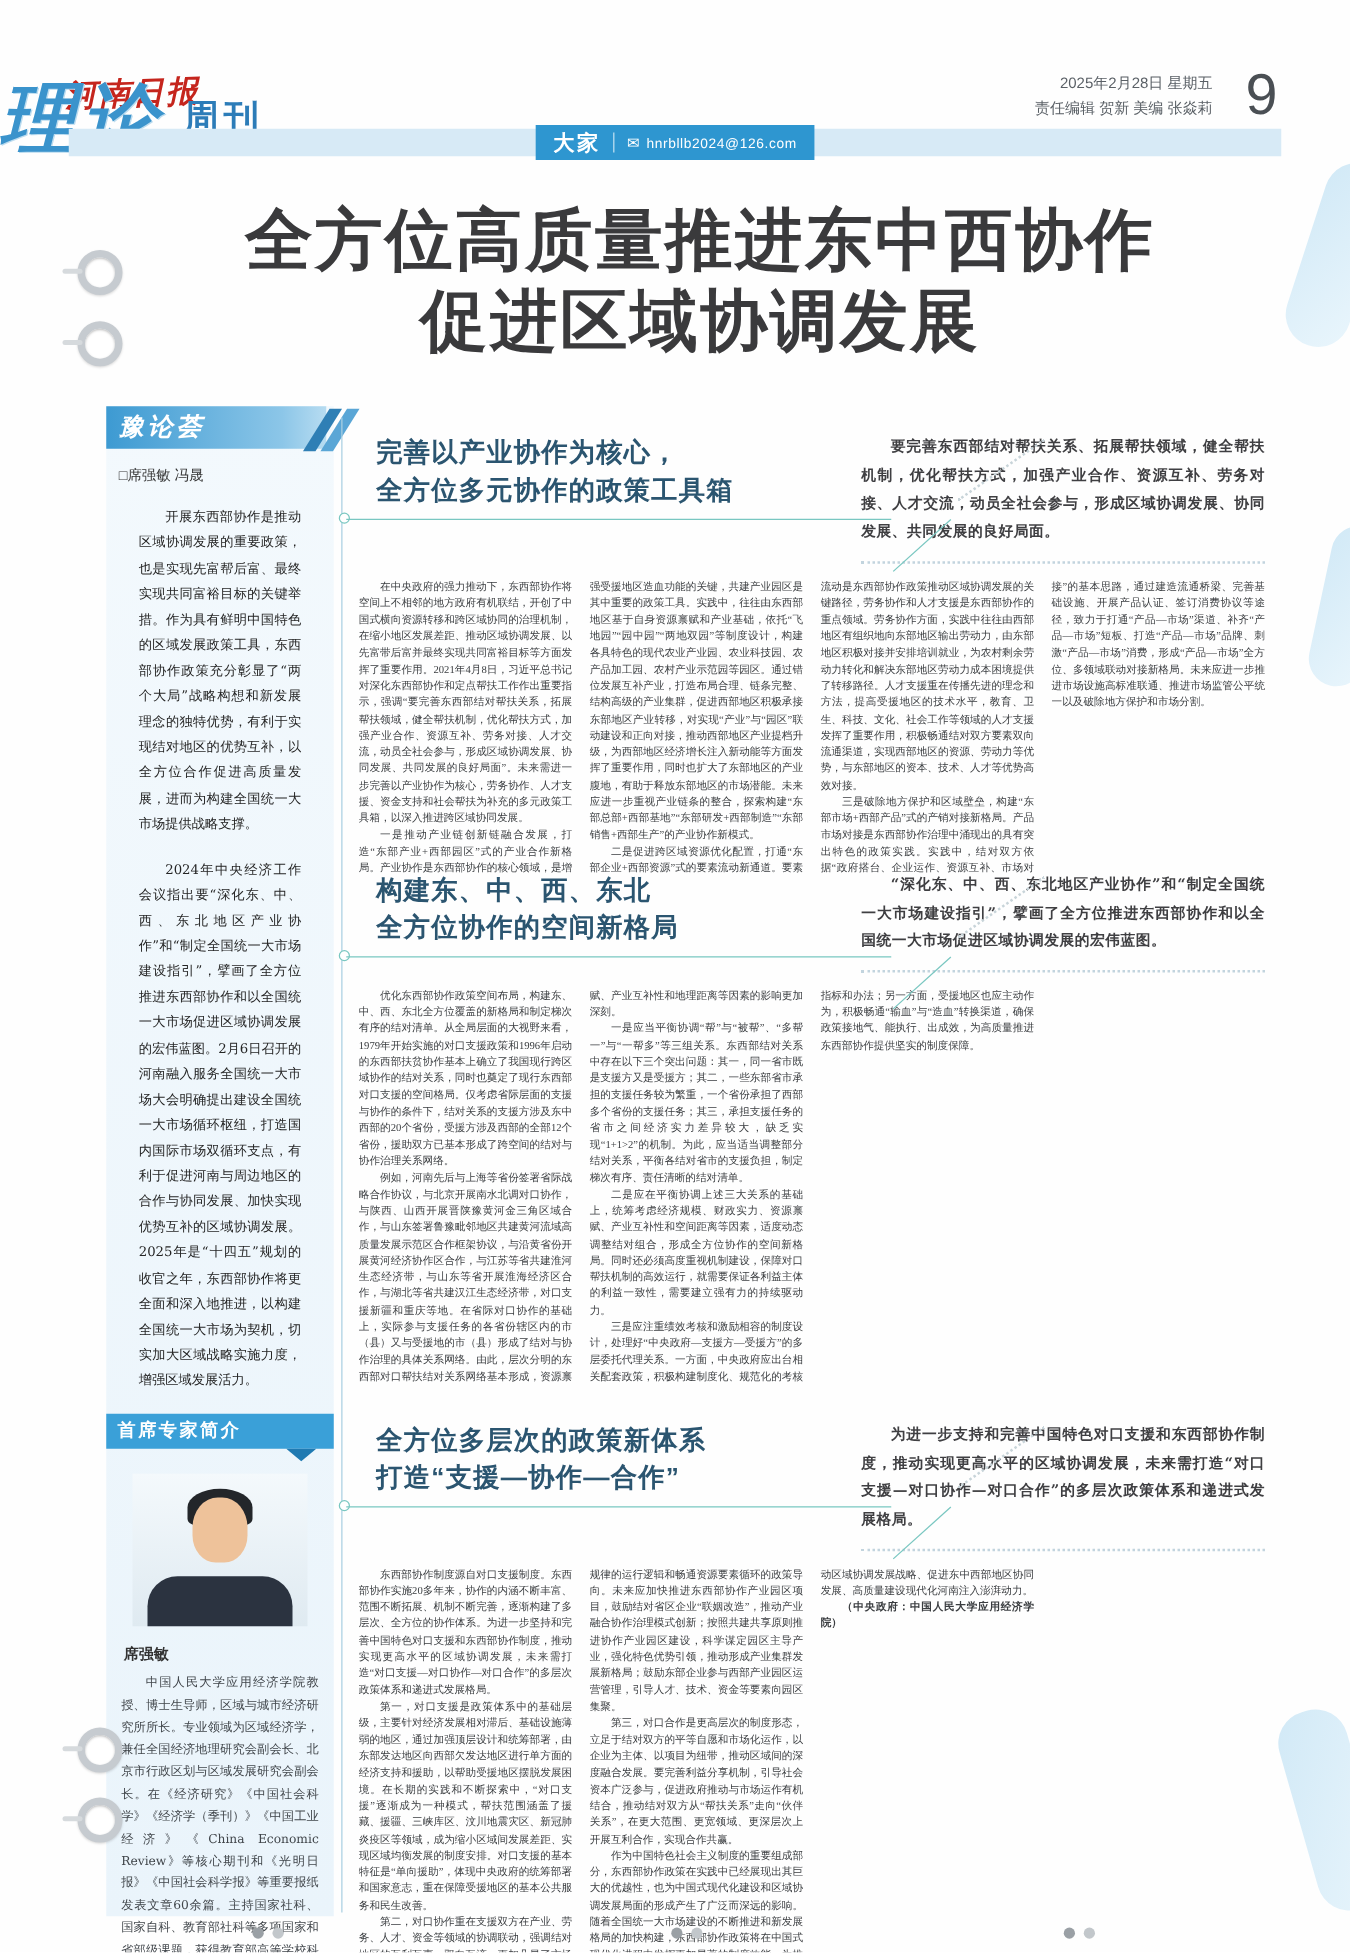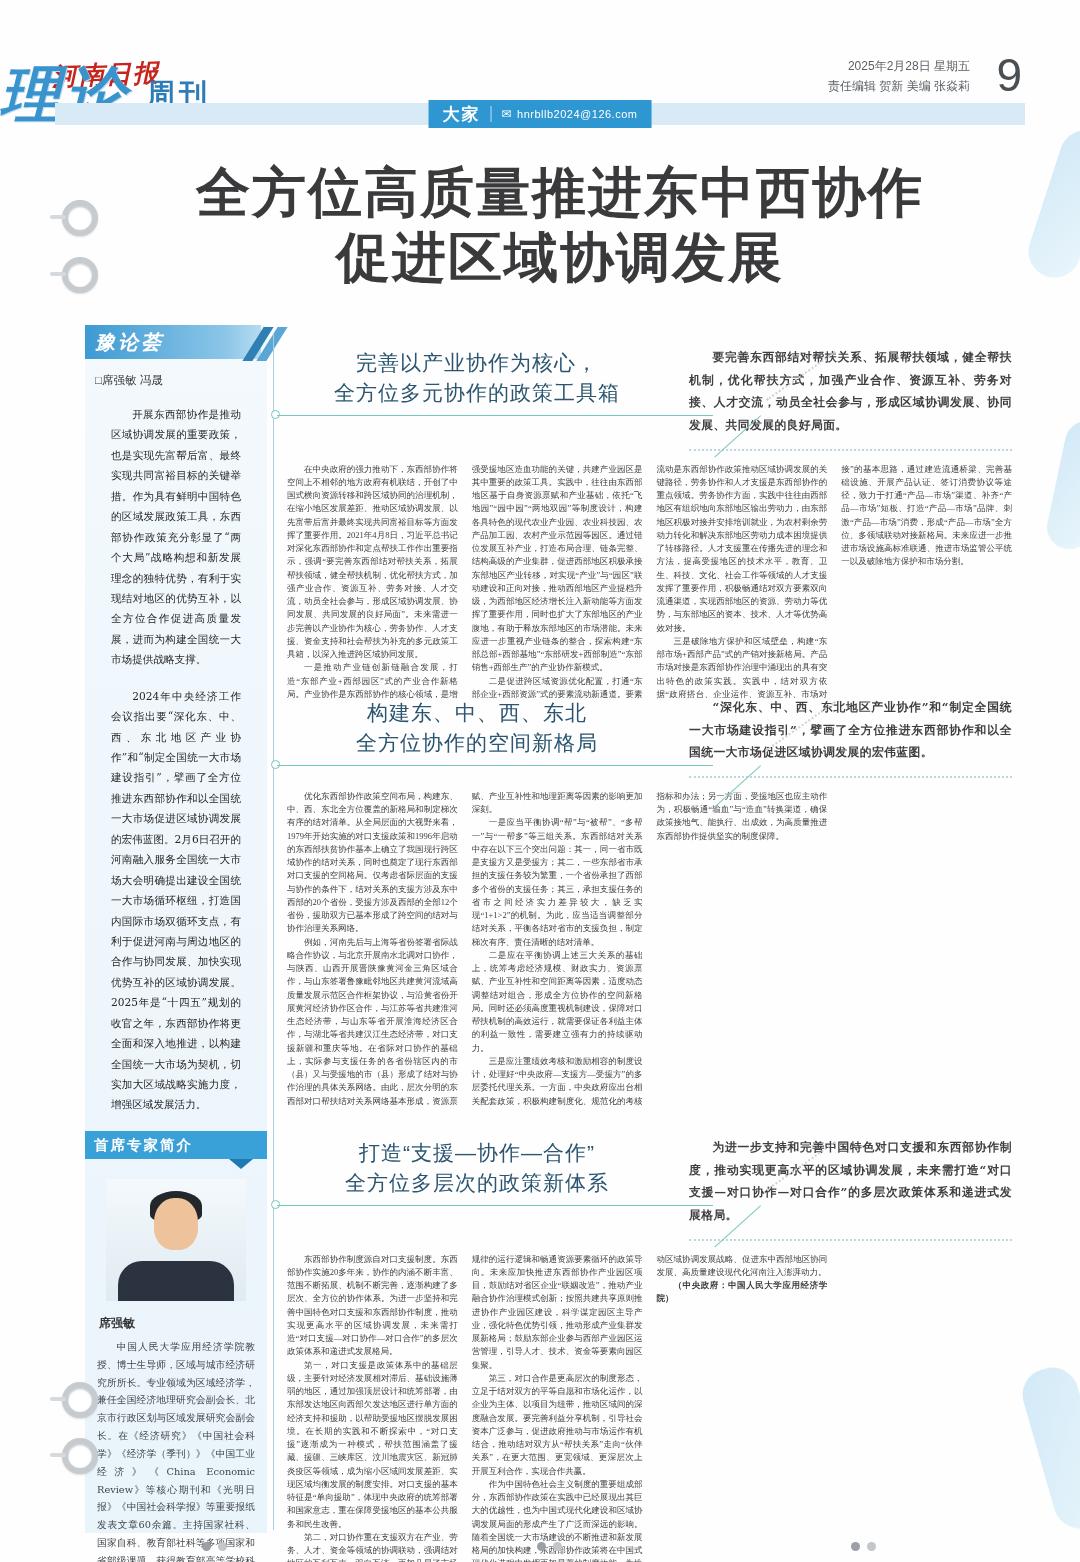--- a/index.html
+++ b/index.html
@@ -78,22 +78,22 @@
   .qr i { position:absolute; width:16px; height:16px; background:#fff; border:4px solid #111; box-sizing:border-box; }
   .qr i.tl { left:1px; top:1px; } .qr i.tr { right:1px; top:1px; } .qr i.bl { left:1px; bottom:1px; }
   .qr .logo-dot { position:absolute; left:28px; top:30px; width:15px; height:13px; background:#c5251d; border:2px solid #fff; }
   
   .vrule { position:absolute; left:273px; top:334px; width:1px; height:1196px; background:#aacfe2; }
   .main { position:absolute; left:287px; top:330px; width:725px; }
   .section { position:absolute; left:0; right:0; }
   .sec1 { top:12px; } .sec2 { top:362px; } .sec3 { top:802px; }
   .sec-row { display:flex; align-items:flex-start; }
   .sec-head { position:relative; width:352px; padding:6px 0 16px 14px;
-    font-family:"Liberation Sans", sans-serif; font-weight:normal; font-size:21px;
-    color:#2b5570; line-height:1.45; letter-spacing:1px;text-align:center; }
+    font-family:"Liberation Sans", sans-serif; font-weight:bold; font-size:21px;
+    color:#2b5570; line-height:1.45; letter-spacing:1px; }
   .sec-head::before { content:""; position:absolute; left:-16px; bottom:6px; width:7px; height:7px;
     border:1px solid #79c7c1; border-radius:50%; background:#fff; }
   .sec-head::after { content:""; position:absolute; left:-10px; right:-60px; bottom:9px; height:1px; background:#79c7c1; }
   .sec-slash { position:absolute; right:-108px; bottom:9px; width:62px; height:1px;
     background:#79c7c1; transform:rotate(-42deg); transform-origin:right bottom; }
   .sec-dots { position:absolute; right:-190px; bottom:48px; width:84px; border-top:2px dotted #c8d4d9; transform:rotate(-35deg); }
   .pull-quote { flex:1; margin-left:36px; padding:4px 0 12px 0;
     font-weight:bold; font-size:11.8px; line-height:1.92; color:#3f3f42;
     text-align:justify; text-indent:2em; letter-spacing:.4px;
     border-bottom:2px dotted #c2d4de; }
@@ -216,22 +216,22 @@
           <p>例如，河南先后与上海等省份签署省际战略合作协议，与北京开展南水北调对口协作，与陕西、山西开展晋陕豫黄河金三角区域合作，与山东签署鲁豫毗邻地区共建黄河流域高质量发展示范区合作框架协议，与沿黄省份开展黄河经济协作区合作，与江苏等省共建淮河生态经济带，与山东等省开展淮海经济区合作，与湖北等省共建汉江生态经济带，对口支援新疆和重庆等地。在省际对口协作的基础上，实际参与支援任务的各省份辖区内的市（县）又与受援地的市（县）形成了结对与协作治理的具体关系网络。由此，层次分明的东西部对口帮扶结对关系网络基本形成，资源禀赋、产业互补性和地理距离等因素的影响更加深刻。</p>
           <p>一是应当平衡协调“帮”与“被帮”、“多帮一”与“一帮多”等三组关系。东西部结对关系中存在以下三个突出问题：其一，同一省市既是支援方又是受援方；其二，一些东部省市承担的支援任务较为繁重，一个省份承担了西部多个省份的支援任务；其三，承担支援任务的省市之间经济实力差异较大，缺乏实现“1+1&gt;2”的机制。为此，应当适当调整部分结对关系，平衡各结对省市的支援负担，制定梯次有序、责任清晰的结对清单。</p>
           <p>二是应在平衡协调上述三大关系的基础上，统筹考虑经济规模、财政实力、资源禀赋、产业互补性和空间距离等因素，适度动态调整结对组合，形成全方位协作的空间新格局。同时还必须高度重视机制建设，保障对口帮扶机制的高效运行，就需要保证各利益主体的利益一致性，需要建立强有力的持续驱动力。</p>
           <p>三是应注重绩效考核和激励相容的制度设计，处理好“中央政府—支援方—受援方”的多层委托代理关系。一方面，中央政府应出台相关配套政策，积极构建制度化、规范化的考核指标和办法；另一方面，受援地区也应主动作为，积极畅通“输血”与“造血”转换渠道，确保政策接地气、能执行、出成效，为高质量推进东西部协作提供坚实的制度保障。</p>
         </div>
     </div>
 
     <div class="section sec3">
       <div class="sec-row">
         <div class="sec-head">
+          <div>全方位多层次的政策新体系</div>
           <div>打造“支援—协作—合作”</div>
-          <div>全方位多层次的政策新体系</div>
           <span class="sec-slash"></span>
           <span class="sec-dots"></span>
         </div>
         <div class="pull-quote">为进一步支持和完善中国特色对口支援和东西部协作制度，推动实现更高水平的区域协调发展，未来需打造“对口支援—对口协作—对口合作”的多层次政策体系和递进式发展格局。</div>
       </div>
       <div class="sec-body">
           <p>东西部协作制度源自对口支援制度。东西部协作实施20多年来，协作的内涵不断丰富、范围不断拓展、机制不断完善，逐渐构建了多层次、全方位的协作体系。为进一步坚持和完善中国特色对口支援和东西部协作制度，推动实现更高水平的区域协调发展，未来需打造“对口支援—对口协作—对口合作”的多层次政策体系和递进式发展格局。</p>
           <p>第一，对口支援是政策体系中的基础层级，主要针对经济发展相对滞后、基础设施薄弱的地区，通过加强顶层设计和统筹部署，由东部发达地区向西部欠发达地区进行单方面的经济支持和援助，以帮助受援地区摆脱发展困境。在长期的实践和不断探索中，“对口支援”逐渐成为一种模式，帮扶范围涵盖了援藏、援疆、三峡库区、汶川地震灾区、新冠肺炎疫区等领域，成为缩小区域间发展差距、实现区域均衡发展的制度安排。对口支援的基本特征是“单向援助”，体现中央政府的统筹部署和国家意志，重在保障受援地区的基本公共服务和民生改善。</p>
           <p>第二，对口协作重在支援双方在产业、劳务、人才、资金等领域的协调联动，强调结对地区的互利互惠、双向互济，更加凸显了市场规律的运行逻辑和畅通资源要素循环的政策导向。未来应加快推进东西部协作产业园区项目，鼓励结对省区企业“联姻改造”，推动产业融合协作治理模式创新；按照共建共享原则推进协作产业园区建设，科学谋定园区主导产业，强化特色优势引领，推动形成产业集群发展新格局；鼓励东部企业参与西部产业园区运营管理，引导人才、技术、资金等要素向园区集聚。</p>
           <p>第三，对口合作是更高层次的制度形态，立足于结对双方的平等自愿和市场化运作，以企业为主体、以项目为纽带，推动区域间的深度融合发展。要完善利益分享机制，引导社会资本广泛参与，促进政府推动与市场运作有机结合，推动结对双方从“帮扶关系”走向“伙伴关系”，在更大范围、更宽领域、更深层次上开展互利合作，实现合作共赢。</p>

